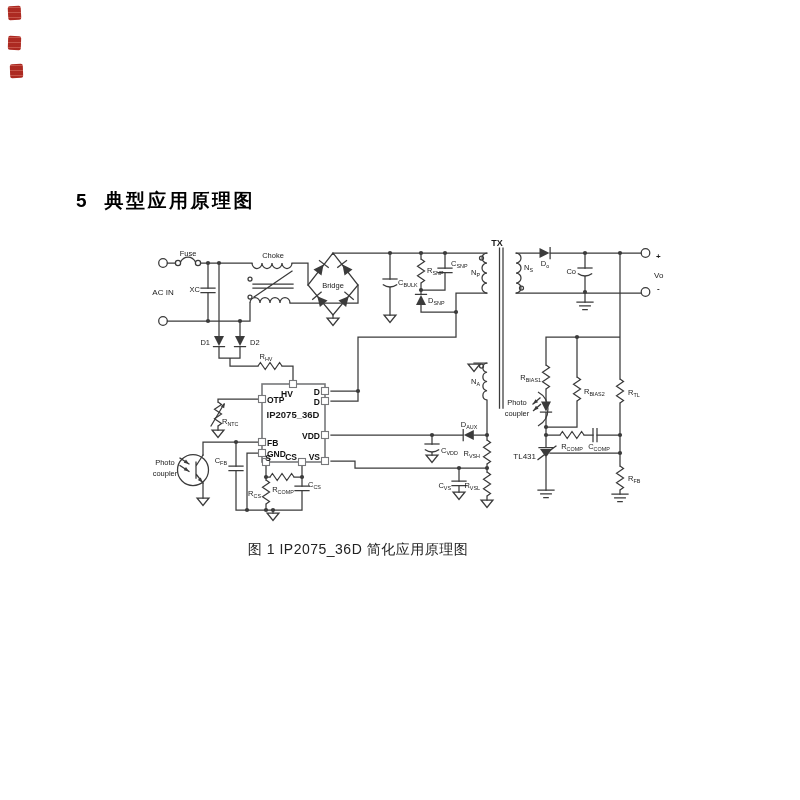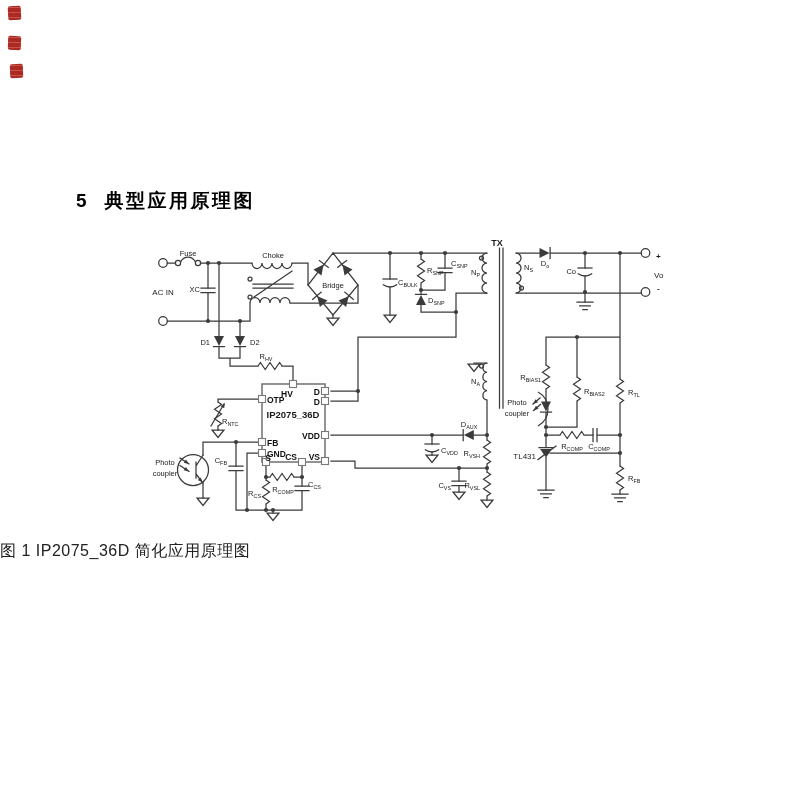--- a/index.html
+++ b/index.html
@@ -7,21 +7,21 @@
   .page{position:relative;width:800px;height:800px;background:#fff;}
   .stamp{position:absolute;width:13px;height:14px;
     background:repeating-linear-gradient(0deg,#a5170e 0 2px,#c0463a 2px 3px,#a5170e 3px 5px);
     border-radius:2px;opacity:.92;}
   #stamp1{left:8px;top:6px;transform:rotate(-3deg);}
   #stamp2{left:8px;top:36px;transform:rotate(2deg);}
   #stamp3{left:10px;top:64px;transform:rotate(-2deg);}
   .heading{position:absolute;left:76px;top:188px;font-size:19px;font-weight:bold;color:#000;}
   .heading .num{margin-right:18px;}
   .heading .ttl{letter-spacing:2.5px;margin-top:28px;}
-  .caption{position:absolute;left:0;top:541px;width:716px;text-align:left;font-size:16px;
+  .caption{position:absolute;left:0;top:541px;width:716px;text-align:center;font-size:14px;
     letter-spacing:.5px;color:#222;}
   svg{position:absolute;left:0;top:0;}
   .wir{stroke:#3b3b3b;stroke-width:1.25;fill:none;stroke-linecap:square;}
   .wirn{stroke:#3b3b3b;stroke-width:1.25;fill:none;}
   .fil{fill:#3b3b3b;stroke:none;}
   .dot{fill:#3b3b3b;}
   .icbox{fill:#fff;stroke:#77787b;stroke-width:1.6;}
   .pinbox{fill:#fff;stroke:#77787b;stroke-width:1.1;}
   text{font-family:"Liberation Sans",sans-serif;fill:#1a1a1a;}
   .lbl{font-size:7.5px;}

